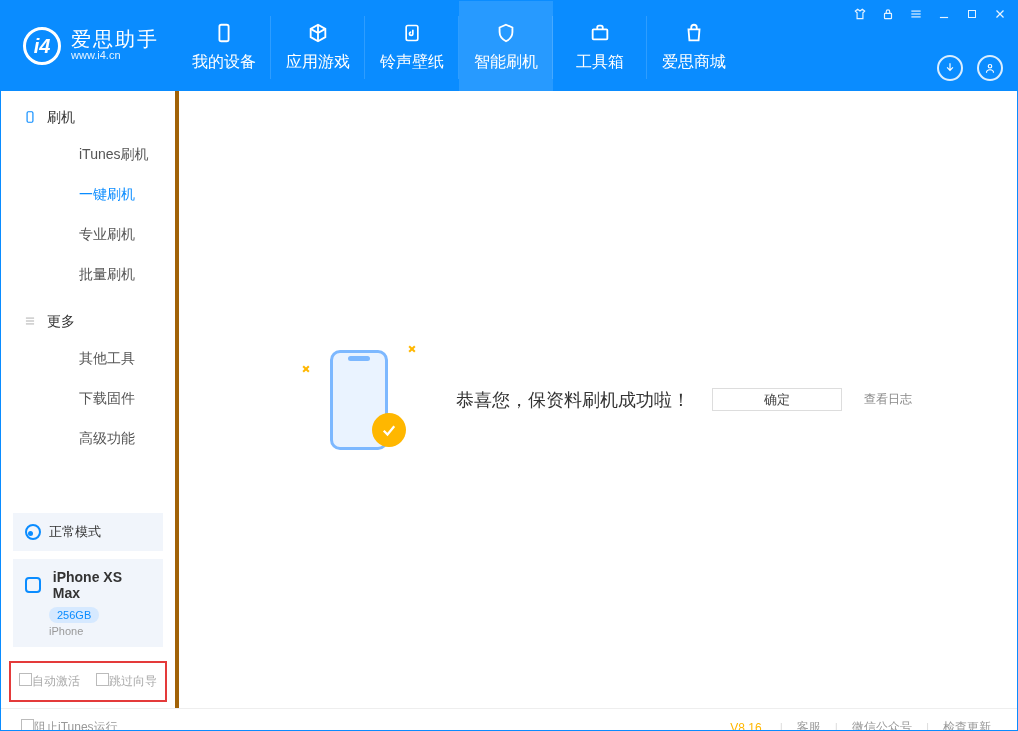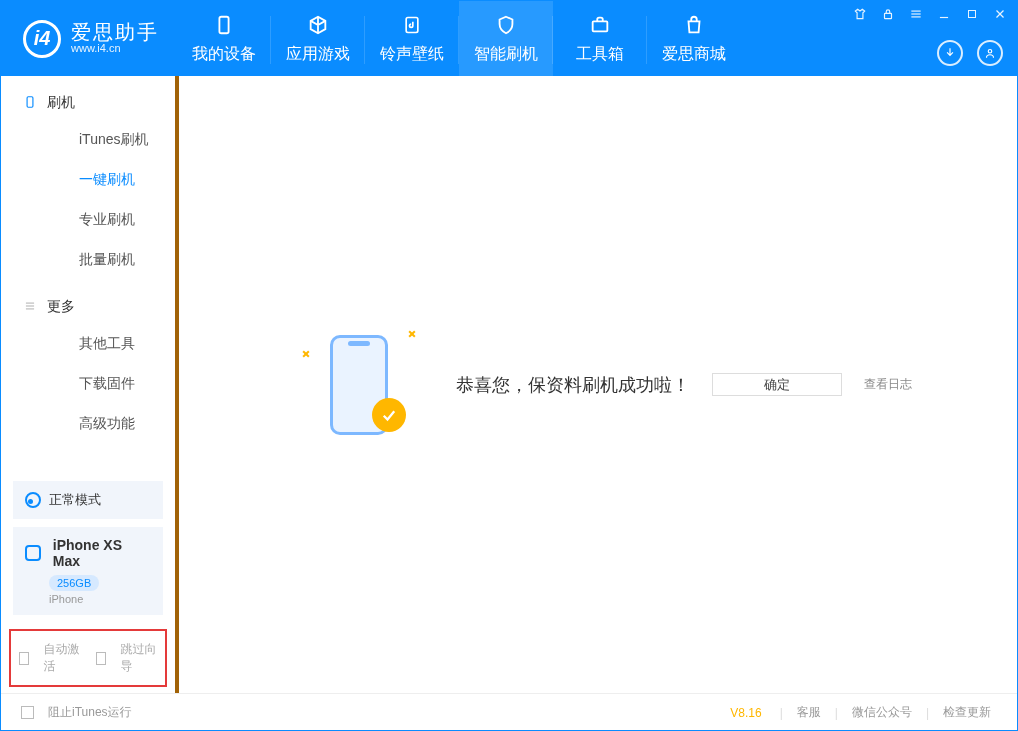--- a/index.html
+++ b/index.html
@@ -1,18 +1,18 @@
 <!DOCTYPE html>
 <html><head>
 <meta charset="utf-8">
 <style>
 * { margin: 0; padding: 0; box-sizing: border-box; font-family: "Microsoft YaHei", sans-serif; }
 body { background: #fff; width: 1018px; height: 731px; border: 1px solid #0a8cff; overflow: hidden; }
 
-.header { height: 75px; background: linear-gradient(to bottom, #0a8cff, #0a8cff); display: flex; align-items: stretch; color: #fff; position: relative; }
+.header { height: 90px; background: linear-gradient(to bottom, #0a8cff, #0a8cff); display: flex; align-items: stretch; color: #fff; position: relative; }
 .logo-block { display: flex; align-items: center; padding: 0 18px 0 22px; }
 .logo-circle { width: 38px; height: 38px; border: 3px solid #fff; border-radius: 50%; display: flex; align-items: center; justify-content: center; margin-right: 10px; }
 .logo-circle span { font-size: 20px; font-weight: bold; font-style: italic; }
 .logo-text .cn { font-size: 20px; font-weight: 500; letter-spacing: 2px; line-height: 1; }
 .logo-text .en { font-size: 11px; opacity: 0.9; line-height: 1.2; }
 
 .nav-tabs { display: flex; height: 100%; }
 .nav-tab { width: 94px; display: flex; flex-direction: column; align-items: center; justify-content: center; gap: 6px; font-size: 16px; color: #fff; cursor: pointer; position: relative; }
 .nav-tab.active { background: rgba(255,255,255,0.12); }
 .nav-tab .ico { width: 26px; height: 26px; display: flex; align-items: center; justify-content: center; }
@@ -34,21 +34,21 @@
 .mode-dot { width: 16px; height: 16px; border: 2px solid #0a8cff; border-radius: 50%; position: relative; }
 .mode-dot::after { content: ""; width: 5px; height: 5px; background: #0a8cff; border-radius: 50%; position: absolute; left: 1px; top: 5px; }
 
 .device-box { margin: 0 12px 8px; background: #f1f5fb; padding: 10px 12px; }
 .device-name { font-size: 14px; color: #333; font-weight: bold; display: flex; align-items: center; gap: 12px; }
 .device-icon { width: 16px; height: 16px; border: 2px solid #0a8cff; border-radius: 4px; }
 .device-cap { display: inline-block; background: #d6e9ff; color: #0a8cff; font-size: 11px; padding: 2px 8px; border-radius: 9px; margin: 6px 0 2px 24px; }
 .device-type { font-size: 11px; color: #999; margin-left: 24px; }
 
 .opts-row { margin: 6px 8px; border: 2px solid #e43a3a; padding: 10px 8px; display: flex; gap: 16px; }
-.chk { display: flex; align-items: center; gap: 14px; font-size: 12px; color: #aaa; cursor: pointer; }
+.chk { display: flex; gap: 0; font-size: 12px; color: #aaa; cursor: pointer; }
 .chk-box { width: 13px; height: 13px; border: 1px solid #bbb; }
 
 .main { flex: 1; display: flex; flex-direction: row; align-items: center; justify-content: center; gap: 22px; }
 .illus { width: 150px; height: 150px; position: relative; display: flex; align-items: center; justify-content: center; }
 .phone { width: 58px; height: 100px; border: 3px solid #7db8ff; border-radius: 10px; background: #eaf3ff; position: relative; }
 .notch { position: absolute; top: 3px; left: 50%; transform: translateX(-50%); width: 22px; height: 5px; background: #7db8ff; border-radius: 3px; }
 .check-badge { position: absolute; right: 28px; bottom: 28px; width: 34px; height: 34px; background: #ffb700; border-radius: 50%; display: flex; align-items: center; justify-content: center; }
 .check-badge svg { width: 18px; height: 18px; }
 .spark { position: absolute; width: 8px; height: 8px; color: #ffb700; }
 .spark.s1 { left: 18px; top: 40px; transform: rotate(45deg); }

